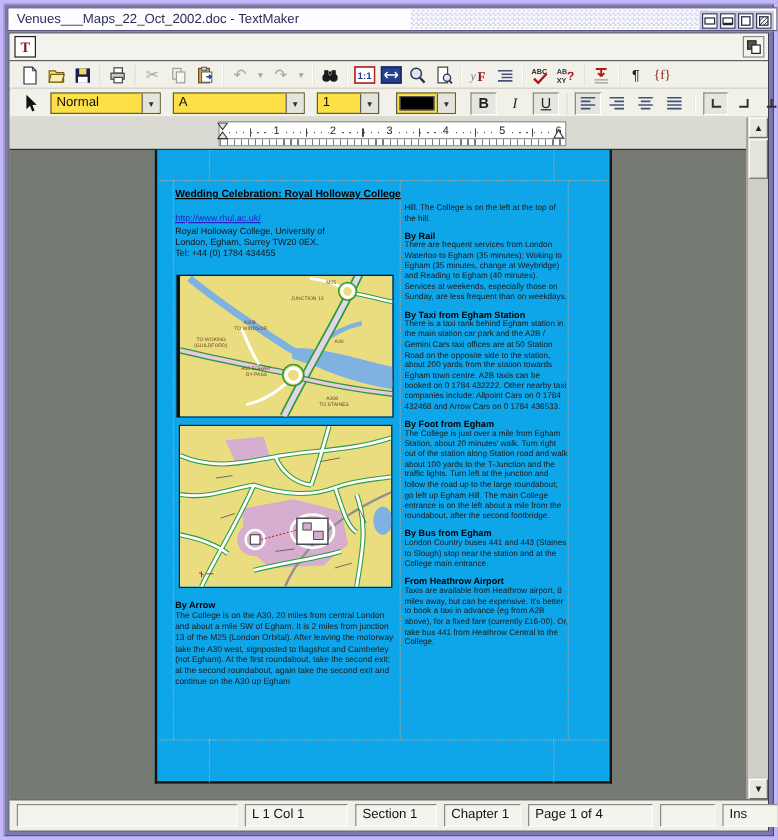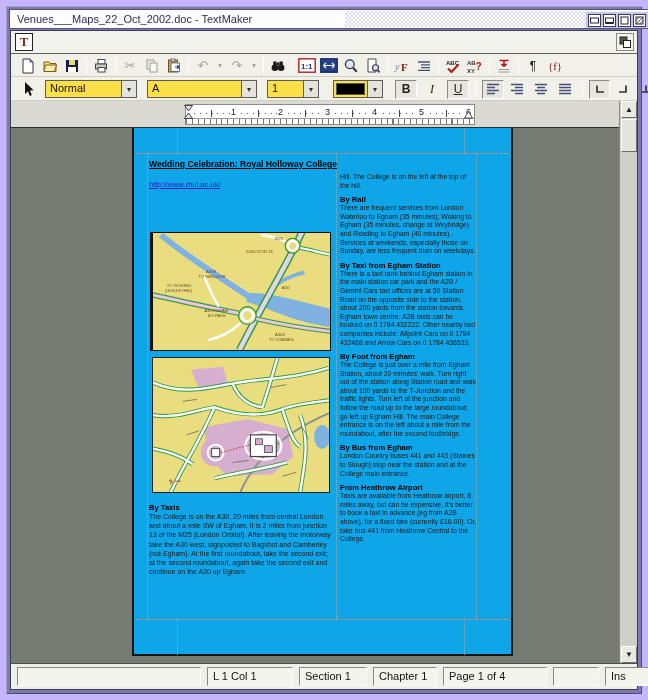--- a/index.html
+++ b/index.html
@@ -1,21 +1,21 @@
 <!DOCTYPE html>
 <html><head>
 <meta charset="utf-8">
 <style>
   * { margin:0; padding:0; box-sizing:border-box; }
   html,body { width:648px; height:700px; }
   body { font-family:"Liberation Sans", sans-serif; overflow:hidden; }
 
   .window { position:relative; width:648px; height:700px;
             background:#7a7aac; box-shadow:inset 1px 1px 0 #a3a3cc, inset -1px -1px 0 #4c4c72;
-            border:6px solid #c4b5fd; }
+            border:3px solid #c4b5fd; }
 
   
   .titlebar { position:absolute; left:3px; top:3px; width:642px; height:20px;
               background:#fdfdff; border:1px solid #55557e; display:flex; align-items:center; }
   .title-hatch { position:absolute; left:335px; top:1px; width:248px; height:16px;
                  background:repeating-conic-gradient(#d9d9ef 0% 25%, #fdfdff 0% 50%) 0 0/4px 4px; }
   .title-text { margin-left:7px; font-size:11px; color:#2c2c55; white-space:nowrap; position:relative; }
   .tb-buttons { position:absolute; right:2px; top:2px; height:16px; display:flex; gap:2px;
                 background:#c7c7e4; padding:1px 2px; align-items:center; }
   .tbtn { width:13px; height:13px; background:#ffffff; border:1px solid #39395e;
@@ -381,20 +381,25 @@
           <div class="gv" style="left:342px; top:25px; height:466px;"></div>
           <div class="gv" style="left:43px;  top:0;     height:25px;"></div>
           <div class="gv" style="left:330px; top:0;     height:25px;"></div>
           <div class="gv" style="left:43px;  top:491px; height:36px;"></div>
           <div class="gv" style="left:330px; top:491px; height:36px;"></div>
 
           <div class="doc-heading">Wedding Celebration: Royal Holloway College</div>
 
           <div class="left-col">
             <div class="doc-link">http://www.rhul.ac.uk/</div>
+            <div class="address">
+                <div>Royal Holloway College, University of</div>
+                <div>London, Egham, Surrey TW20 0EX.</div>
+                <div>Tel: +44 (0) 1784 434455</div>
+              </div>
           </div>
 
           <div class="map-frame1">
             <svg width="100%" height="100%" viewBox="0 0 180 119" preserveAspectRatio="none">
               <rect x="0" y="0" width="180" height="119" fill="#e9dd80"></rect>
               <path d="M8,2 C35,24 60,40 92,61 C120,78 150,88 180,93" stroke="#7fb2e0" stroke-width="6" fill="none"></path>
               <path d="M95,61 C120,60 150,70 180,77 L180,94 C150,88 120,78 95,70 Z" fill="#7fb2e0"></path>
               <path d="M118,58 C130,48 140,43 154,40" stroke="#7fb2e0" stroke-width="4" fill="none"></path>
               <path d="M152,-2 C135,35 110,75 88,119" stroke="#2f9b41" stroke-width="7.5" fill="none"></path>
               <path d="M152,-2 C135,35 110,75 88,119" stroke="#e3d5e8" stroke-width="4.5" fill="none"></path>
@@ -470,21 +475,21 @@
                 <line x1="118" y1="30" x2="134" y2="27"></line>
                   <line x1="150" y1="70" x2="156" y2="82"></line>
                 <line x1="34" y1="78" x2="46" y2="74"></line>
                   <line x1="130" y1="120" x2="144" y2="116"></line>
               </g>
               <path d="M16,124 l4,2 m-2,-3 v5 m4,-3 h6" stroke="#a23333" stroke-width="0.8" fill="none"></path>
             </svg>
           </div>
 
           <div class="byroad">
-            <div class="sec-head">By Taxis</div>
+            <div class="sec-head">By Arrow</div>
             <div class="sec-body">The College is on the A30, 20 miles from central London and about a mile SW of Egham. It is 2 miles from junction 13 of the M25 (London Orbital). After leaving the motorway take the A30 west, signposted to Bagshot and Camberley (not Egham). At the first roundabout, take the second exit; at the second roundabout, again take the second exit and continue on the A30 up Egham</div>
           </div>
 
           <div class="right-col">
               <div class="sec-body">Hill. The College is on the left at the top of the hill.</div>
               <div class="sec-head">By Rail</div>
               <div class="sec-body">There are frequent services from London Waterloo to Egham (35 minutes); Woking to Egham (35 minutes, change at Weybridge) and Reading to Egham (40 minutes). Services at weekends, especially those on Sunday, are less frequent than on weekdays.</div>
               <div class="sec-head">By Taxi from Egham Station</div>
               <div class="sec-body">There is a taxi rank behind Egham station in the main station car park and the A2B / Gemini Cars taxi offices are at 50 Station Road on the opposite side to the station, about 200 yards from the station towards Egham town centre. A2B taxis can be booked on 0 1784 432222. Other nearby taxi companies include: Allpoint Cars on 0 1784 432468 and Arrow Cars on 0 1784 436533.</div>
               <div class="sec-head">By Foot from Egham</div>

